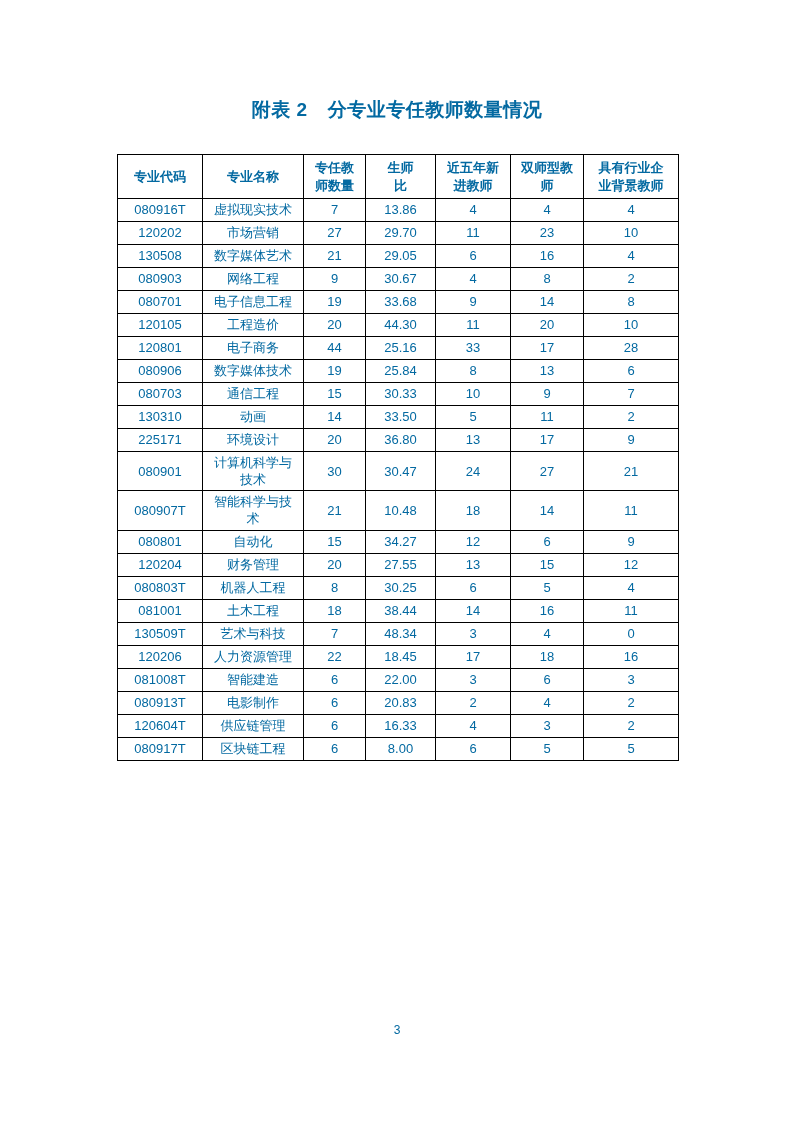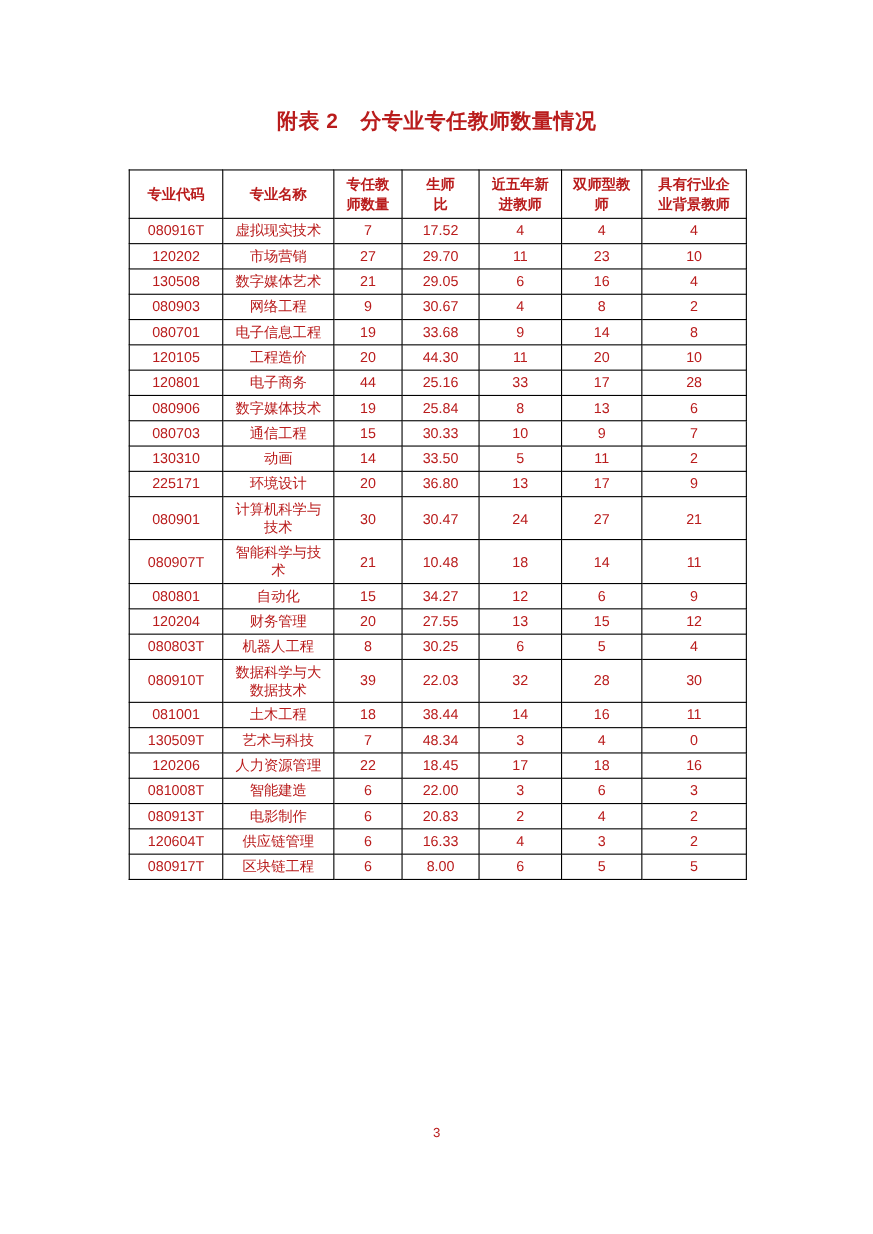--- a/index.html
+++ b/index.html
@@ -6,21 +6,21 @@
     margin: 0;
     padding: 0;
     background: #ffffff;
   }
   .page {
     position: relative;
     width: 794px;
     height: 1122px;
     background: #ffffff;
     font-family: "Liberation Sans", "DejaVu Sans", sans-serif;
-    color: #b91c1c;
+    color: #0369a1;
     overflow: hidden;
   }
   .doc-title {
     position: absolute;
     top: 97px;
     left: 0;
     width: 100%;
     text-align: center;
     font-size: 19px;
     font-weight: bold;
@@ -104,21 +104,21 @@
 师</th>
           <th>具有行业企
 业背景教师</th>
         </tr>
     </thead>
     <tbody>
         <tr>
           <td>080916T</td>
           <td>虚拟现实技术</td>
           <td>7</td>
-          <td>17.52</td>
+          <td>13.86</td>
           <td>4</td>
           <td>4</td>
           <td>4</td>
         </tr>
         <tr>
           <td>120202</td>
           <td>市场营销</td>
           <td>27</td>
           <td>29.70</td>
           <td>11</td>
@@ -247,30 +247,20 @@
         <tr>
           <td>080803T</td>
           <td>机器人工程</td>
           <td>8</td>
           <td>30.25</td>
           <td>6</td>
           <td>5</td>
           <td>4</td>
         </tr>
         <tr>
-          <td>080910T</td>
-          <td>数据科学与大
-数据技术</td>
-          <td>39</td>
-          <td>22.03</td>
-          <td>32</td>
-          <td>28</td>
-          <td>30</td>
-        </tr>
-        <tr>
           <td>081001</td>
           <td>土木工程</td>
           <td>18</td>
           <td>38.44</td>
           <td>14</td>
           <td>16</td>
           <td>11</td>
         </tr>
         <tr>
           <td>130509T</td>

